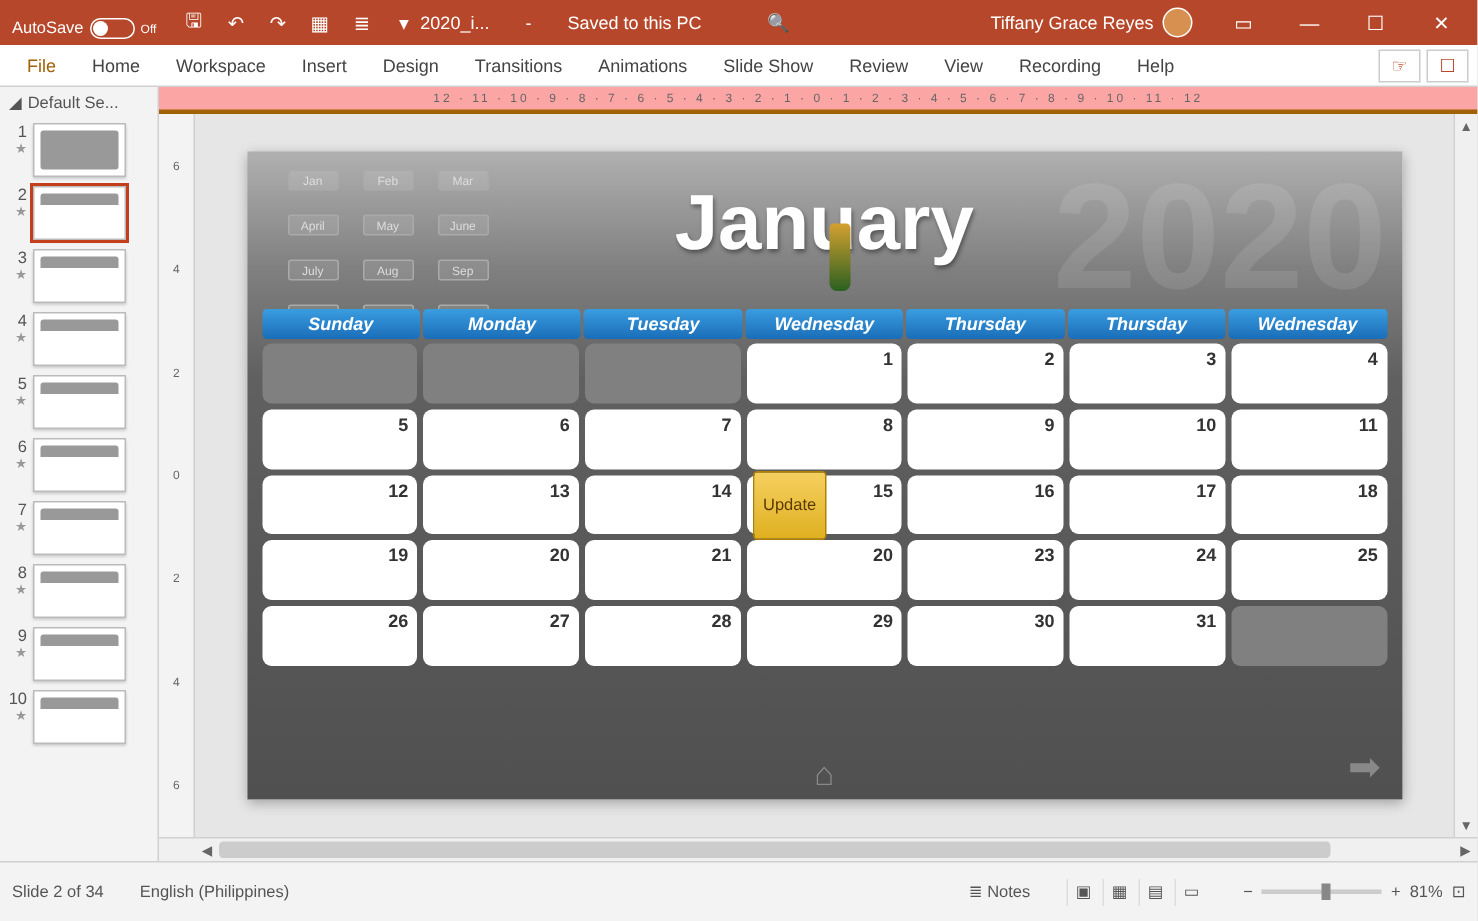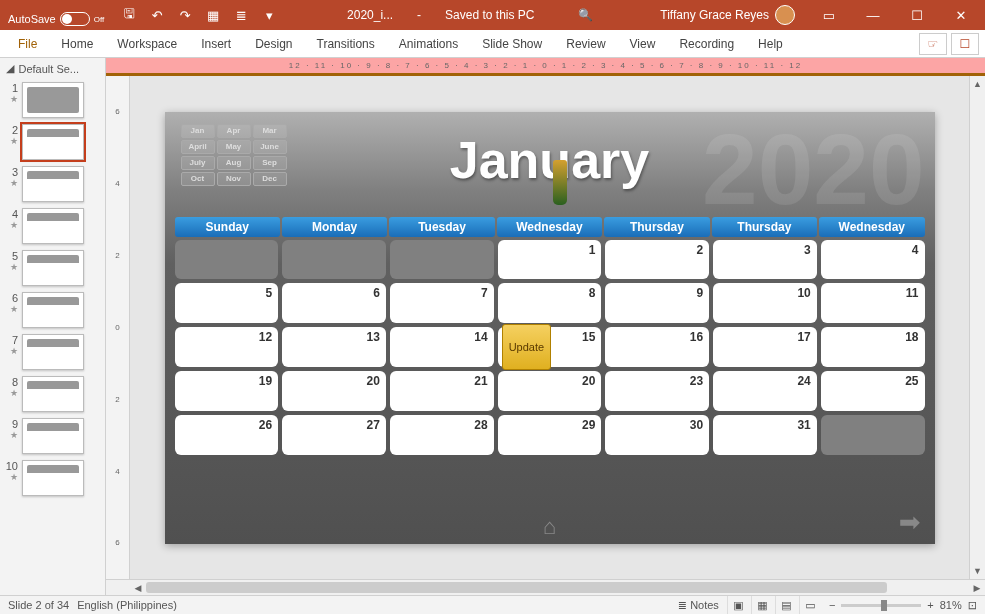--- a/index.html
+++ b/index.html
@@ -6,21 +6,21 @@
 body { width: 985px; height: 614px; background: #e6e6e6; overflow: hidden; display: flex; flex-direction: column; }
 
 
 .titlebar { background: #b7472a; height: 30px; display: flex; align-items: center; color: #fff; font-size: 12px; }
 .titlebar .left { display: flex; align-items: flex-end; gap: 6px; padding-left: 8px; }
 .autosave { display: flex; align-items: center; gap: 4px; font-size: 11px; }
 .toggle { width: 30px; height: 14px; border: 1px solid #fff; border-radius: 8px; position: relative; }
 .toggle::after { content: ""; position: absolute; left: 1px; top: 1px; width: 10px; height: 10px; background: #fff; border-radius: 50%; }
 .titlebar .qat { display: flex; gap: 6px; margin-left: 8px; }
 .qat-btn { width: 22px; height: 22px; display: flex; align-items: center; justify-content: center; color: #fff; cursor: pointer; font-size: 13px; }
-.titlebar .center { flex: 1; display: flex; align-items: center; justify-content: center; gap: 24px; }
+.titlebar .center { flex: 1; display: flex; align-items: center; gap: 24px; }
 .titlebar .right { display: flex; align-items: center; gap: 4px; padding-right: 4px; }
 .win-btn { width: 40px; height: 30px; display: flex; align-items: center; justify-content: center; cursor: pointer; font-size: 13px; }
 .acct { display: flex; align-items: center; gap: 6px; margin-right: 10px; font-size: 12px; }
 .avatar { width: 20px; height: 20px; border-radius: 50%; background: #d89050; border: 1px solid #fff; }
 
 
 .ribbon { background: #fff; height: 28px; border-bottom: 1px solid #d0d0d0; display: flex; align-items: center; padding: 0 6px; font-size: 12px; }
 .ribbon .tab { padding: 0 12px; height: 28px; display: flex; align-items: center; cursor: pointer; color: #444; }
 .ribbon .tab.file { color: #a16207; font-weight: 400; }
 .ribbon .spacer { flex: 1; }
@@ -50,37 +50,37 @@
 .vscroll { width: 16px; background: #f0f0f0; border-left: 1px solid #d0d0d0; display: flex; flex-direction: column; }
 .vscroll .arr { height: 16px; display: flex; align-items: center; justify-content: center; font-size: 9px; color: #666; cursor: pointer; }
 .vscroll .track { flex: 1; }
 .hscroll { height: 16px; background: #f0f0f0; border-top: 1px solid #d0d0d0; display: flex; }
 .hscroll .arr { width: 16px; display: flex; align-items: center; justify-content: center; font-size: 9px; color: #666; cursor: pointer; }
 .hscroll .track { flex: 1; position: relative; }
 .hscroll .hthumb { position: absolute; left: 0; top: 2px; bottom: 2px; width: 90%; background: #ccc; border-radius: 3px; }
 
 
 .slide { width: 770px; height: 432px; background: linear-gradient(#b0b0b0 0%, #808080 18%, #606060 35%, #505050 100%); position: relative; box-shadow: 0 2px 8px rgba(0,0,0,0.3); }
-.month-nav { position: absolute; top: 12px; left: 16px; display: grid; grid-template-columns: repeat(3, 34px); gap: 2px; font-weight: bold; }
+.month-nav { position: absolute; top: 12px; left: 27px; display: grid; grid-template-columns: repeat(3, 34px); gap: 16px; }
 .month-btn { height: 14px; border: 1px solid #aaa; border-radius: 2px; background: rgba(255,255,255,0.1); color: #ddd; font-size: 8px; display: flex; align-items: center; justify-content: center; cursor: pointer; }
 .slide-title { position: absolute; top: 18px; left: 0; right: 0; text-align: center; font-size: 52px; font-weight: bold; color: #fff; text-shadow: 1px 2px 3px rgba(0,0,0,0.4); }
 .year-bg { position: absolute; top: 0; right: 10px; font-size: 100px; font-weight: bold; color: rgba(255,255,255,0.1); }
 .champagne { position: absolute; top: 48px; left: 388px; width: 14px; height: 45px; background: linear-gradient(#d4a030, #2a6020); border-radius: 3px 3px 5px 5px; }
 .dayhdr { position: absolute; top: 105px; left: 10px; right: 10px; display: grid; grid-template-columns: repeat(7, 1fr); gap: 2px; }
-.dayhdr div { background: linear-gradient(#3a9de0, #1a6db8); color: #fff; font-size: 12px; font-weight: bold; text-align: center; padding: 3px 0; border-radius: 3px; }
+.dayhdr div { background: linear-gradient(#3a9de0, #1a6db8); color: #fff; font-size: 12px; font-weight: bold; text-align: center; padding: 3px 0; border-radius: 3px; font-style: italic; }
 .calgrid { position: absolute; top: 128px; left: 10px; right: 10px; bottom: 45px; display: grid; grid-template-columns: repeat(7, 1fr); grid-template-rows: repeat(6, 1fr); gap: 4px; }
 .cell { background: #fff; border-radius: 6px; position: relative; font-size: 12px; font-weight: bold; color: #333; }
 .cell.empty { background: #808080; }
 .cell .dnum { position: absolute; top: 3px; right: 6px; }
 .update-tag { position: absolute; top: 50%; left: 4px; transform: translateY(-50%); background: linear-gradient(#f5d060, #e0b020); border: 1px solid #b08000; border-radius: 3px; padding: 16px 6px; font-size: 11px; color: #5a3a00; font-weight: normal; }
 .nav-arrow { position: absolute; bottom: 6px; font-size: 26px; color: #888; cursor: pointer; }
 .nav-home { left: 50%; transform: translateX(-50%); bottom: 4px; font-size: 22px; color: #888; position: absolute; cursor: pointer; }
 
 
-.statusbar { height: 19px; background: #f3f3f3; border-top: 1px solid #d0d0d0; display: flex; align-items: center; font-size: 11px; color: #555; padding: 0 8px; gap: 8px; }
+.statusbar { height: 40px; background: #f3f3f3; border-top: 1px solid #d0d0d0; display: flex; align-items: center; font-size: 11px; color: #555; padding: 0 8px; gap: 24px; }
 .statusbar .spacer { flex: 1; }
 .view-btns { display: flex; gap: 2px; }
 .view-btn { width: 22px; height: 18px; display: flex; align-items: center; justify-content: center; cursor: pointer; border-left: 1px solid #ddd; font-size: 11px; }
 .zoom { display: flex; align-items: center; gap: 6px; }
 .zoom-slider { width: 80px; height: 3px; background: #ccc; position: relative; }
 .zoom-slider::after { content: ""; position: absolute; left: 50%; top: -4px; width: 6px; height: 11px; background: #888; }
 </style>
 </head>
 <body>
 
@@ -246,21 +246,21 @@
           <span>0</span>
           <span>2</span>
           <span>4</span>
           <span>6</span>
         </div>
       <div class="canvas-wrap">
         <div class="slide">
           <div class="year-bg">2020</div>
           <div class="month-nav" id="monthnav">
               <div class="month-btn">Jan</div>
-              <div class="month-btn">Apr</div>
+              <div class="month-btn">Feb</div>
               <div class="month-btn">Mar</div>
               <div class="month-btn">April</div>
               <div class="month-btn">May</div>
               <div class="month-btn">June</div>
               <div class="month-btn">July</div>
               <div class="month-btn">Aug</div>
               <div class="month-btn">Sep</div>
               <div class="month-btn">Oct</div>
               <div class="month-btn">Nov</div>
               <div class="month-btn">Dec</div>

